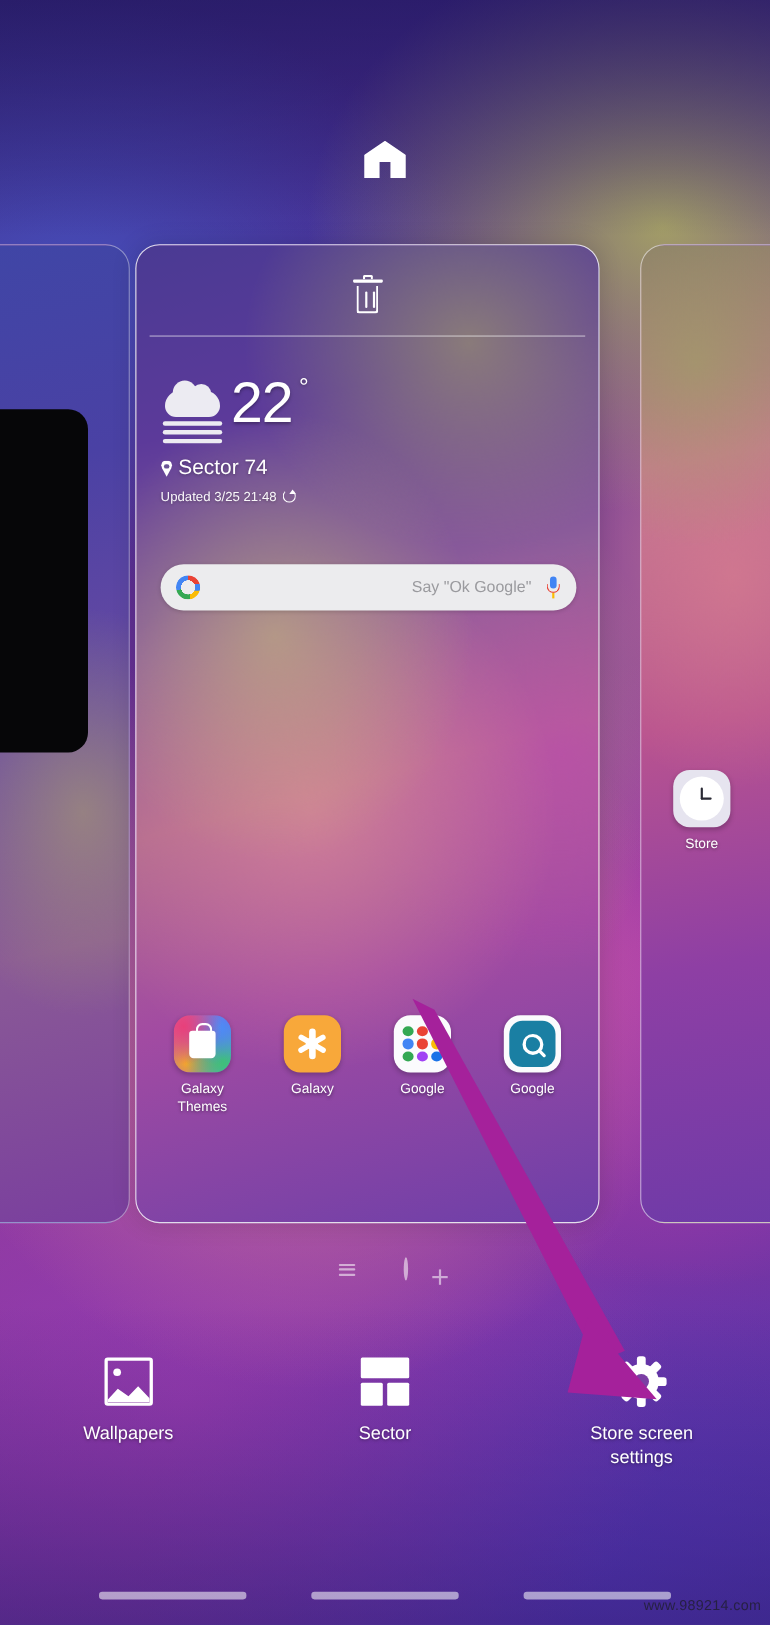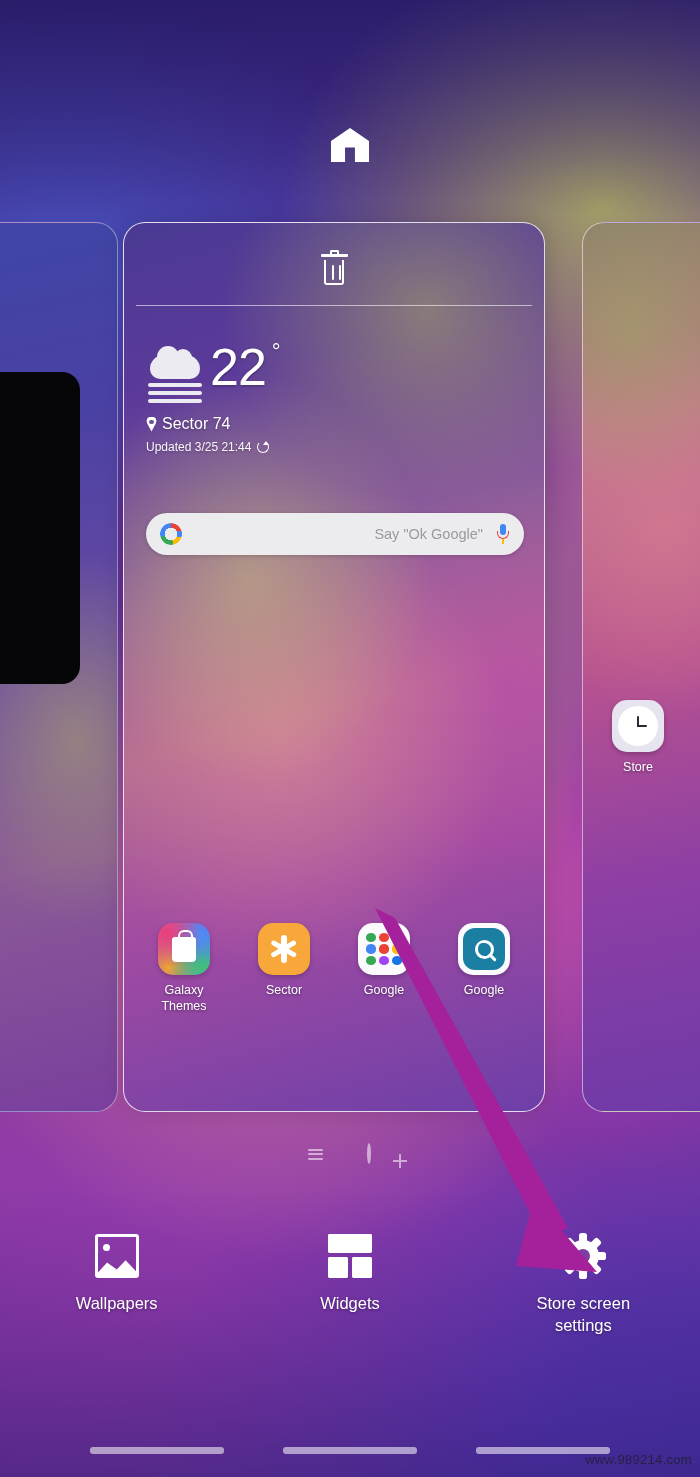--- a/index.html
+++ b/index.html
@@ -157,21 +157,21 @@
   }
   .pin-glyph{
     width:11px; height:15px; background:#fff;
     clip-path:polygon(50% 100%, 12% 48%, 5% 30%, 14% 10%, 38% 0%, 62% 0%, 86% 10%, 95% 30%, 88% 48%);
     position:relative;
   }
   .pin-glyph::after{
     content:""; position:absolute; left:3.4px; top:3.4px; width:4.2px; height:4.2px;
     border-radius:50%; background:rgba(90,66,140,.9);
   }
-  #weather-location{ font-size:16px; font-weight:400; }
+  #weather-location{ font-size:19px; font-weight:400; }
   #weather-updated-row{
     display:flex; align-items:center; gap:6px; margin-top:7px;
   }
   #weather-updated{ font-size:12px; font-weight:400; opacity:.95; }
   .refresh-glyph{
     width:12px; height:12px; border:1.8px solid #fff; border-radius:50%;
     border-top-color:transparent; position:relative;
   }
   .refresh-glyph::after{
     content:""; position:absolute; right:-1px; top:-1px;
@@ -472,21 +472,21 @@
         <span class="wx-bar b3"></span>
       </span>
       <span id="weather-temp">22</span>
       <span id="weather-degree">°</span>
     </div>
     <div id="weather-loc-row">
       <span class="pin-glyph"></span>
       <span id="weather-location">Sector 74</span>
     </div>
     <div id="weather-updated-row">
-      <span id="weather-updated">Updated 3/25 21:44</span>
+      <span id="weather-updated">Updated 3/25 21:48</span>
       <span class="refresh-glyph"></span>
     </div>
   </div>
 
   <div id="google-search-bar">
     <span class="g-logo"></span>
     <span id="google-hint">Say "Ok Google"</span>
     <span class="mic-glyph">
       <span class="mic-cap"></span>
       <span class="mic-arc"></span>
@@ -504,21 +504,21 @@
     </div>
 
     <div class="app-item">
       <span class="app-icon icon-gallery">
         <span class="flower-glyph">
             <span></span>
             <span></span>
             <span></span>
           </span>
       </span>
-      <span class="app-label">Sector</span>
+      <span class="app-label">Galaxy</span>
     </div>
 
 
     <div class="app-item">
       <span class="app-icon icon-google-folder">
         <span class="folder-grid">
           <i style="background:#34a853"></i>
             <i style="background:#ea4335"></i>
             <i style="background:#9aa0a6"></i>
           <i style="background:#4285f4"></i>
@@ -585,21 +585,21 @@
 
 
   <div class="tool-item">
     <span class="tool-icon">
       <span class="ic-widgets">
           <i class="wide"></i>
           <i></i>
           <i></i>
         </span>
     </span>
-    <span class="tool-label">Widgets</span>
+    <span class="tool-label">Sector</span>
   </div>
 
   <div class="tool-item">
     <span class="tool-icon">
       <span class="ic-gear">
         <span class="teeth">
           <i style="transform:rotate(0deg)"></i>
           <i style="transform:rotate(45deg)"></i>
           <i style="transform:rotate(90deg)"></i>
           <i style="transform:rotate(135deg)"></i>

